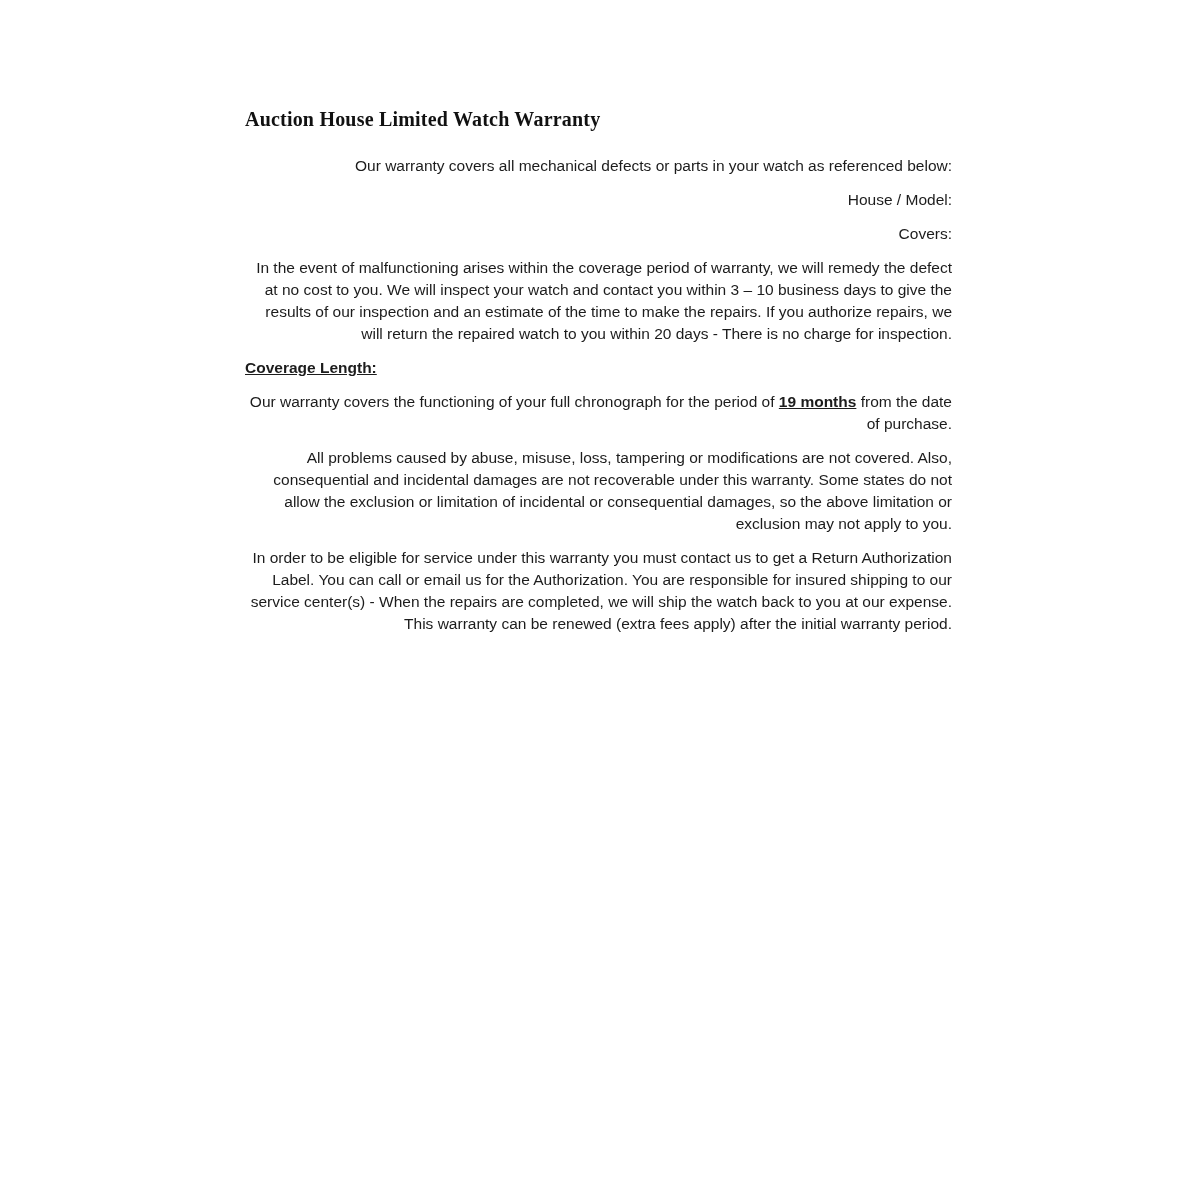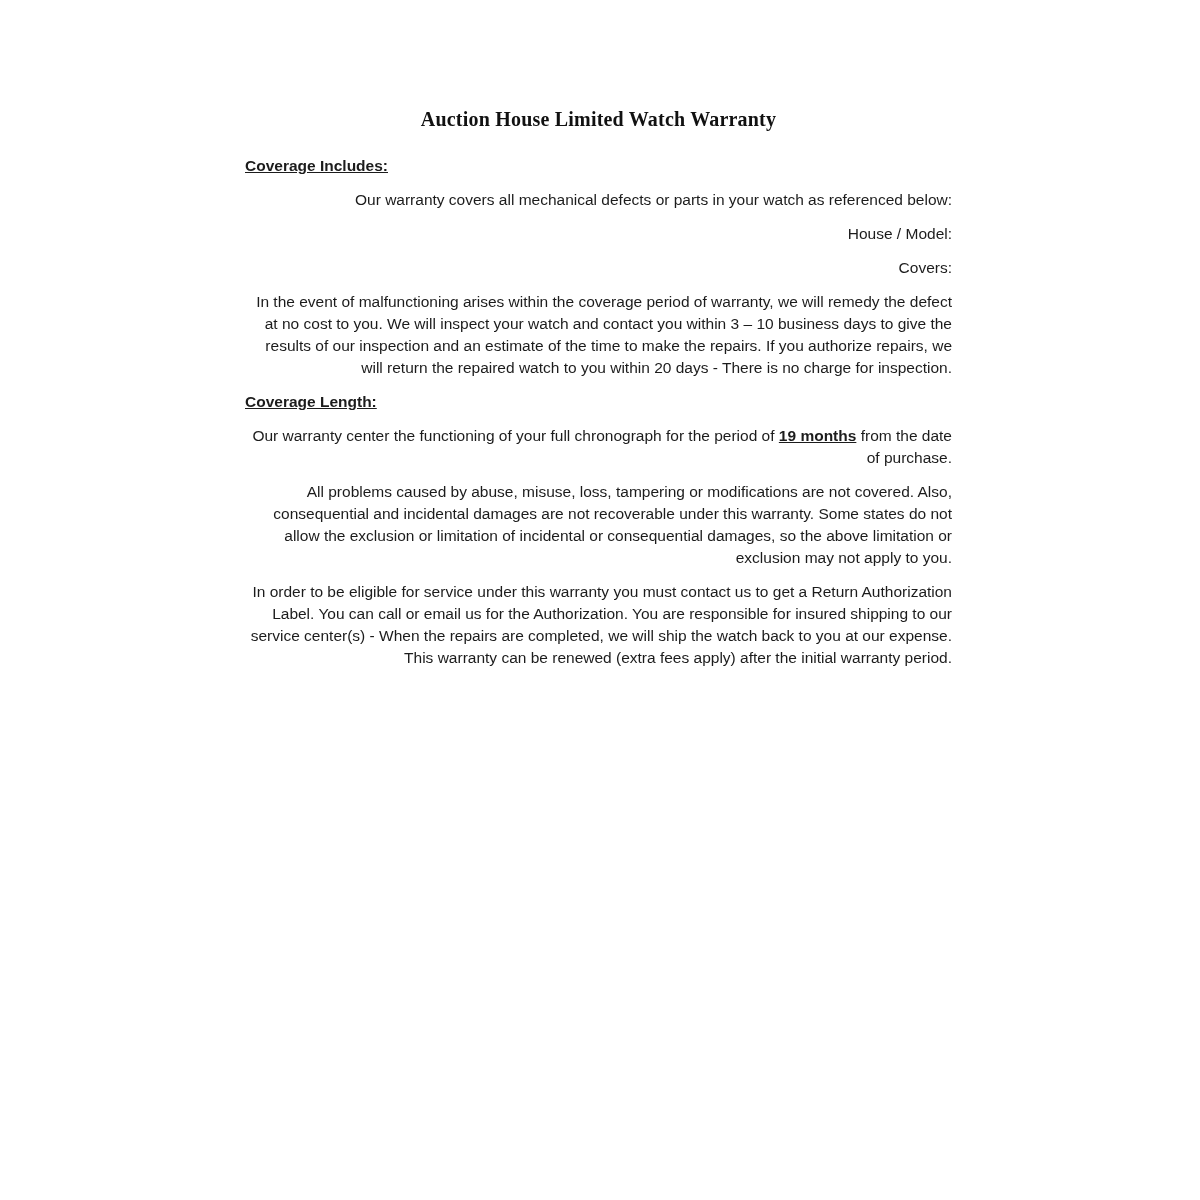--- a/index.html
+++ b/index.html
@@ -15,21 +15,20 @@
   .page {
     position: absolute;
     top: 108px;
     left: 245px;
     width: 707px;
   }
   .doc-title {
     font-family: "Liberation Serif", serif;
     font-weight: bold;
     font-size: 20px;
-    text-align: center;
     letter-spacing: 0.2px;
     margin-bottom: 24px;
     color: #111;
   }
   .section-heading {
     font-weight: bold;
     text-decoration: underline;
     font-size: 15.5px;
     line-height: 22px;
     margin-bottom: 12px;
@@ -46,30 +45,29 @@
   }
 </style>
 </head>
 <body>
 
 <div class="page">
 
   <h1 class="doc-title">Auction House Limited Watch Warranty</h1>
 
   <div>
-    <div class="section-heading">Coverage Includes:</div>
     <p class="para">Our warranty covers all mechanical defects or parts in your watch as referenced below:</p>
     <p class="para">House / Model:</p>
     <p class="para">Covers:</p>
     <p class="para">In the event of malfunctioning arises within the coverage period of warranty, we will remedy the defect at no cost to you. We will inspect your watch and contact you within 3 – 10 business days to give the results of our inspection and an estimate of the time to make the repairs. If you authorize repairs, we will return the repaired watch to you within 20 days - There is no charge for inspection.</p>
   </div>
 
   <div>
     <div class="section-heading">Coverage Length:</div>
-    <p class="para"><span>Our warranty center the functioning of your full chronograph for the period of </span><span class="bold-underline">19 months</span><span> from the date of purchase.</span></p>
+    <p class="para"><span>Our warranty covers the functioning of your full chronograph for the period of </span><span class="bold-underline">19 months</span><span> from the date of purchase.</span></p>
   </div>
 
   <div>
     <p class="para">All problems caused by abuse, misuse, loss, tampering or modifications are not covered. Also, consequential and incidental damages are not recoverable under this warranty. Some states do not allow the exclusion or limitation of incidental or consequential damages, so the above limitation or exclusion may not apply to you.</p>
     <p class="para">In order to be eligible for service under this warranty you must contact us to get a Return Authorization Label. You can call or email us for the Authorization. You are responsible for insured shipping to our service center(s) - When the repairs are completed, we will ship the watch back to you at our expense. This warranty can be renewed (extra fees apply) after the initial warranty period.</p>
   </div>
 
 </div>
 
 </body></html>

